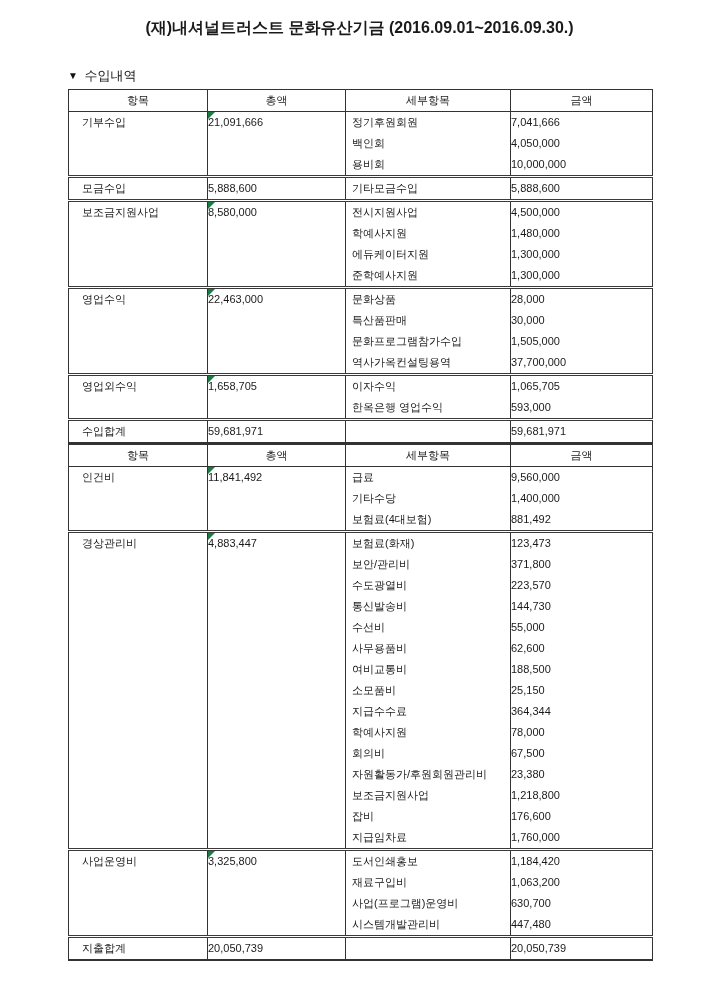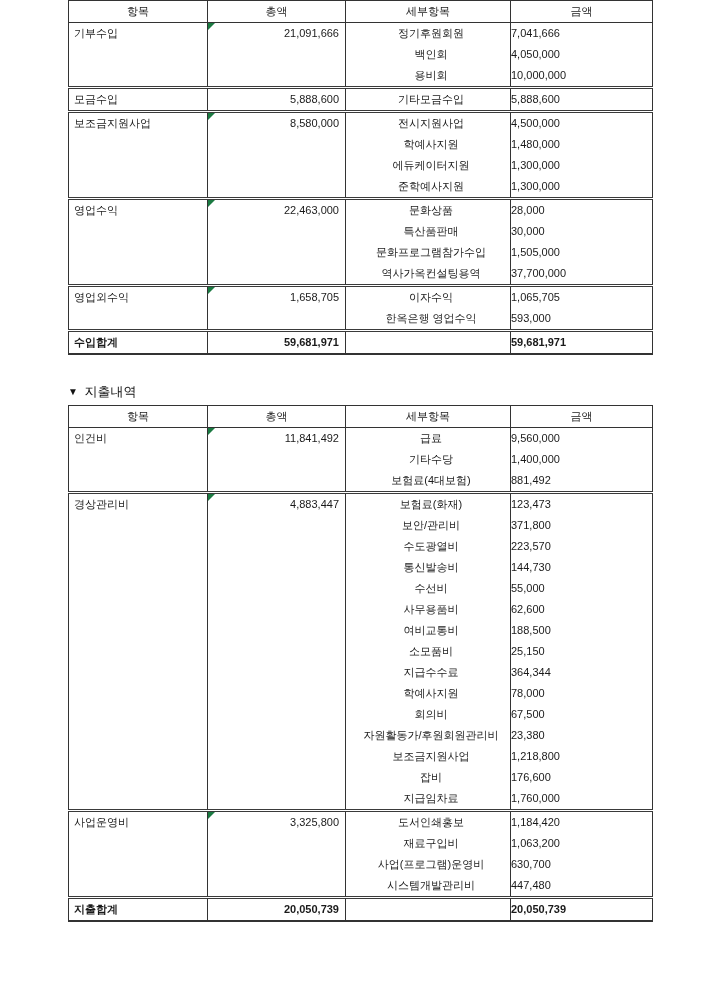--- a/index.html
+++ b/index.html
@@ -34,158 +34,159 @@
   th, td {
     height: 21px; line-height: 21px;
     padding: 0; overflow: hidden; white-space: nowrap;
   }
   th {
     border: 1px solid var(--line);
     font-weight: normal; text-align: center;
   }
   td { border-left: 1px solid var(--line); border-right: 1px solid var(--line); }
   tr.group-start > td { border-top: 3px double var(--dbl); margin-left: 35px; }
-  .item-cell   { vertical-align: top; text-align: left;  padding-left: 5px; }
-  .total-cell  { vertical-align: top; text-align: right; padding-right: 6px; position: relative; }
-  .detail-name-cell { text-align: center;  padding-left: 6px; }
+  .item-cell   { vertical-align: top; text-align: left;  padding-left: 13px; }
+  .total-cell  { vertical-align: top; padding-right: 6px; position: relative; }
+  .detail-name-cell { text-align: left;  padding-left: 6px; }
   .amount-cell { text-align: left; padding-right: 6px; }
   .marker::before {
     content: ""; position: absolute; top: 0; left: 0;
     width: 0; height: 0;
     border-top: 7px solid var(--marker);
     border-right: 7px solid transparent;
   }
   tr.total-row > td, tr.grand-row > td {
     border-top: 3px double var(--dbl);
-    font-weight: bold;
+    font-weight: normal;
     margin-top: 20px;
   }
 </style>
 </head>
 <body>
 
 <div class="page">
+  <h1 class="title">(재)내셔널트러스트 문화유산기금 (2016.09.01~2016.09.30.)</h1>
 
   <div class="content">
+
+    <section>
+      <div class="section-label">
+        <span class="bullet">▼</span>
+        <span>수입내역</span>
+      </div>
+      <table>
+        <colgroup>
+            <col class="c1">
+            <col class="c2">
+            <col class="c3">
+            <col class="c4">
+          </colgroup>
+        <thead>
+            <tr>
+              <th>항목</th>
+              <th>총액</th>
+              <th>세부항목</th>
+              <th>금액</th>
+            </tr>
+          </thead>
+        <tbody>
+            <tr>
+              <td class="item-cell" rowspan="3">기부수입</td>
+              <td class="total-cell marker" rowspan="3">21,091,666</td>
+              <td class="detail-name-cell">정기후원회원</td>
+              <td class="amount-cell">7,041,666</td>
+            </tr>
+            <tr>
+              <td class="detail-name-cell">백인회</td>
+              <td class="amount-cell">4,050,000</td>
+            </tr>
+            <tr>
+              <td class="detail-name-cell">용비회</td>
+              <td class="amount-cell">10,000,000</td>
+            </tr>
+            <tr class="group-start">
+              <td class="item-cell" rowspan="1">모금수입</td>
+              <td class="total-cell" rowspan="1">5,888,600</td>
+              <td class="detail-name-cell">기타모금수입</td>
+              <td class="amount-cell">5,888,600</td>
+            </tr>
+            <tr class="group-start">
+              <td class="item-cell" rowspan="4">보조금지원사업</td>
+              <td class="total-cell marker" rowspan="4">8,580,000</td>
+              <td class="detail-name-cell">전시지원사업</td>
+              <td class="amount-cell">4,500,000</td>
+            </tr>
+            <tr>
+              <td class="detail-name-cell">학예사지원</td>
+              <td class="amount-cell">1,480,000</td>
+            </tr>
+            <tr>
+              <td class="detail-name-cell">에듀케이터지원</td>
+              <td class="amount-cell">1,300,000</td>
+            </tr>
+            <tr>
+              <td class="detail-name-cell">준학예사지원</td>
+              <td class="amount-cell">1,300,000</td>
+            </tr>
+            <tr class="group-start">
+              <td class="item-cell" rowspan="4">영업수익</td>
+              <td class="total-cell marker" rowspan="4">22,463,000</td>
+              <td class="detail-name-cell">문화상품</td>
+              <td class="amount-cell">28,000</td>
+            </tr>
+            <tr>
+              <td class="detail-name-cell">특산품판매</td>
+              <td class="amount-cell">30,000</td>
+            </tr>
+            <tr>
+              <td class="detail-name-cell">문화프로그램참가수입</td>
+              <td class="amount-cell">1,505,000</td>
+            </tr>
+            <tr>
+              <td class="detail-name-cell">역사가옥컨설팅용역</td>
+              <td class="amount-cell">37,700,000</td>
+            </tr>
+            <tr class="group-start">
+              <td class="item-cell" rowspan="2">영업외수익</td>
+              <td class="total-cell marker" rowspan="2">1,658,705</td>
+              <td class="detail-name-cell">이자수익</td>
+              <td class="amount-cell">1,065,705</td>
+            </tr>
+            <tr>
+              <td class="detail-name-cell">한옥은행 영업수익</td>
+              <td class="amount-cell">593,000</td>
+            </tr>
+            <tr class="total-row">
+              <td class="item-cell">수입합계</td>
+              <td class="total-cell">59,681,971</td>
+              <td class="detail-name-cell"></td>
+              <td class="amount-cell">59,681,971</td>
+            </tr>
+          </tbody>
+      </table>
+    </section>
 
     <section>
       <table>
         <colgroup>
             <col class="c1">
             <col class="c2">
             <col class="c3">
             <col class="c4">
           </colgroup>
         <thead>
             <tr>
               <th>항목</th>
               <th>총액</th>
               <th>세부항목</th>
               <th>금액</th>
             </tr>
           </thead>
         <tbody>
             <tr>
-              <td class="item-cell" rowspan="3">기부수입</td>
-              <td class="total-cell marker" rowspan="3">21,091,666</td>
-              <td class="detail-name-cell">정기후원회원</td>
-              <td class="amount-cell">7,041,666</td>
-            </tr>
-            <tr>
-              <td class="detail-name-cell">백인회</td>
-              <td class="amount-cell">4,050,000</td>
-            </tr>
-            <tr>
-              <td class="detail-name-cell">용비회</td>
-              <td class="amount-cell">10,000,000</td>
-            </tr>
-            <tr class="group-start">
-              <td class="item-cell" rowspan="1">모금수입</td>
-              <td class="total-cell" rowspan="1">5,888,600</td>
-              <td class="detail-name-cell">기타모금수입</td>
-              <td class="amount-cell">5,888,600</td>
-            </tr>
-            <tr class="group-start">
-              <td class="item-cell" rowspan="4">보조금지원사업</td>
-              <td class="total-cell marker" rowspan="4">8,580,000</td>
-              <td class="detail-name-cell">전시지원사업</td>
-              <td class="amount-cell">4,500,000</td>
-            </tr>
-            <tr>
-              <td class="detail-name-cell">학예사지원</td>
-              <td class="amount-cell">1,480,000</td>
-            </tr>
-            <tr>
-              <td class="detail-name-cell">에듀케이터지원</td>
-              <td class="amount-cell">1,300,000</td>
-            </tr>
-            <tr>
-              <td class="detail-name-cell">준학예사지원</td>
-              <td class="amount-cell">1,300,000</td>
-            </tr>
-            <tr class="group-start">
-              <td class="item-cell" rowspan="4">영업수익</td>
-              <td class="total-cell marker" rowspan="4">22,463,000</td>
-              <td class="detail-name-cell">문화상품</td>
-              <td class="amount-cell">28,000</td>
-            </tr>
-            <tr>
-              <td class="detail-name-cell">특산품판매</td>
-              <td class="amount-cell">30,000</td>
-            </tr>
-            <tr>
-              <td class="detail-name-cell">문화프로그램참가수입</td>
-              <td class="amount-cell">1,505,000</td>
-            </tr>
-            <tr>
-              <td class="detail-name-cell">역사가옥컨설팅용역</td>
-              <td class="amount-cell">37,700,000</td>
-            </tr>
-            <tr class="group-start">
-              <td class="item-cell" rowspan="2">영업외수익</td>
-              <td class="total-cell marker" rowspan="2">1,658,705</td>
-              <td class="detail-name-cell">이자수익</td>
-              <td class="amount-cell">1,065,705</td>
-            </tr>
-            <tr>
-              <td class="detail-name-cell">한옥은행 영업수익</td>
-              <td class="amount-cell">593,000</td>
-            </tr>
-            <tr class="total-row">
-              <td class="item-cell">수입합계</td>
-              <td class="total-cell">59,681,971</td>
-              <td class="detail-name-cell"></td>
-              <td class="amount-cell">59,681,971</td>
-            </tr>
-          </tbody>
-      </table>
-    </section>
-
-    <section>
-      <div class="section-label">
-        <span class="bullet">▼</span>
-        <span>지출내역</span>
-      </div>
-      <table>
-        <colgroup>
-            <col class="c1">
-            <col class="c2">
-            <col class="c3">
-            <col class="c4">
-          </colgroup>
-        <thead>
-            <tr>
-              <th>항목</th>
-              <th>총액</th>
-              <th>세부항목</th>
-              <th>금액</th>
-            </tr>
-          </thead>
-        <tbody>
-            <tr>
               <td class="item-cell" rowspan="3">인건비</td>
               <td class="total-cell marker" rowspan="3">11,841,492</td>
               <td class="detail-name-cell">급료</td>
               <td class="amount-cell">9,560,000</td>
             </tr>
             <tr>
               <td class="detail-name-cell">기타수당</td>
               <td class="amount-cell">1,400,000</td>
             </tr>
             <tr>

